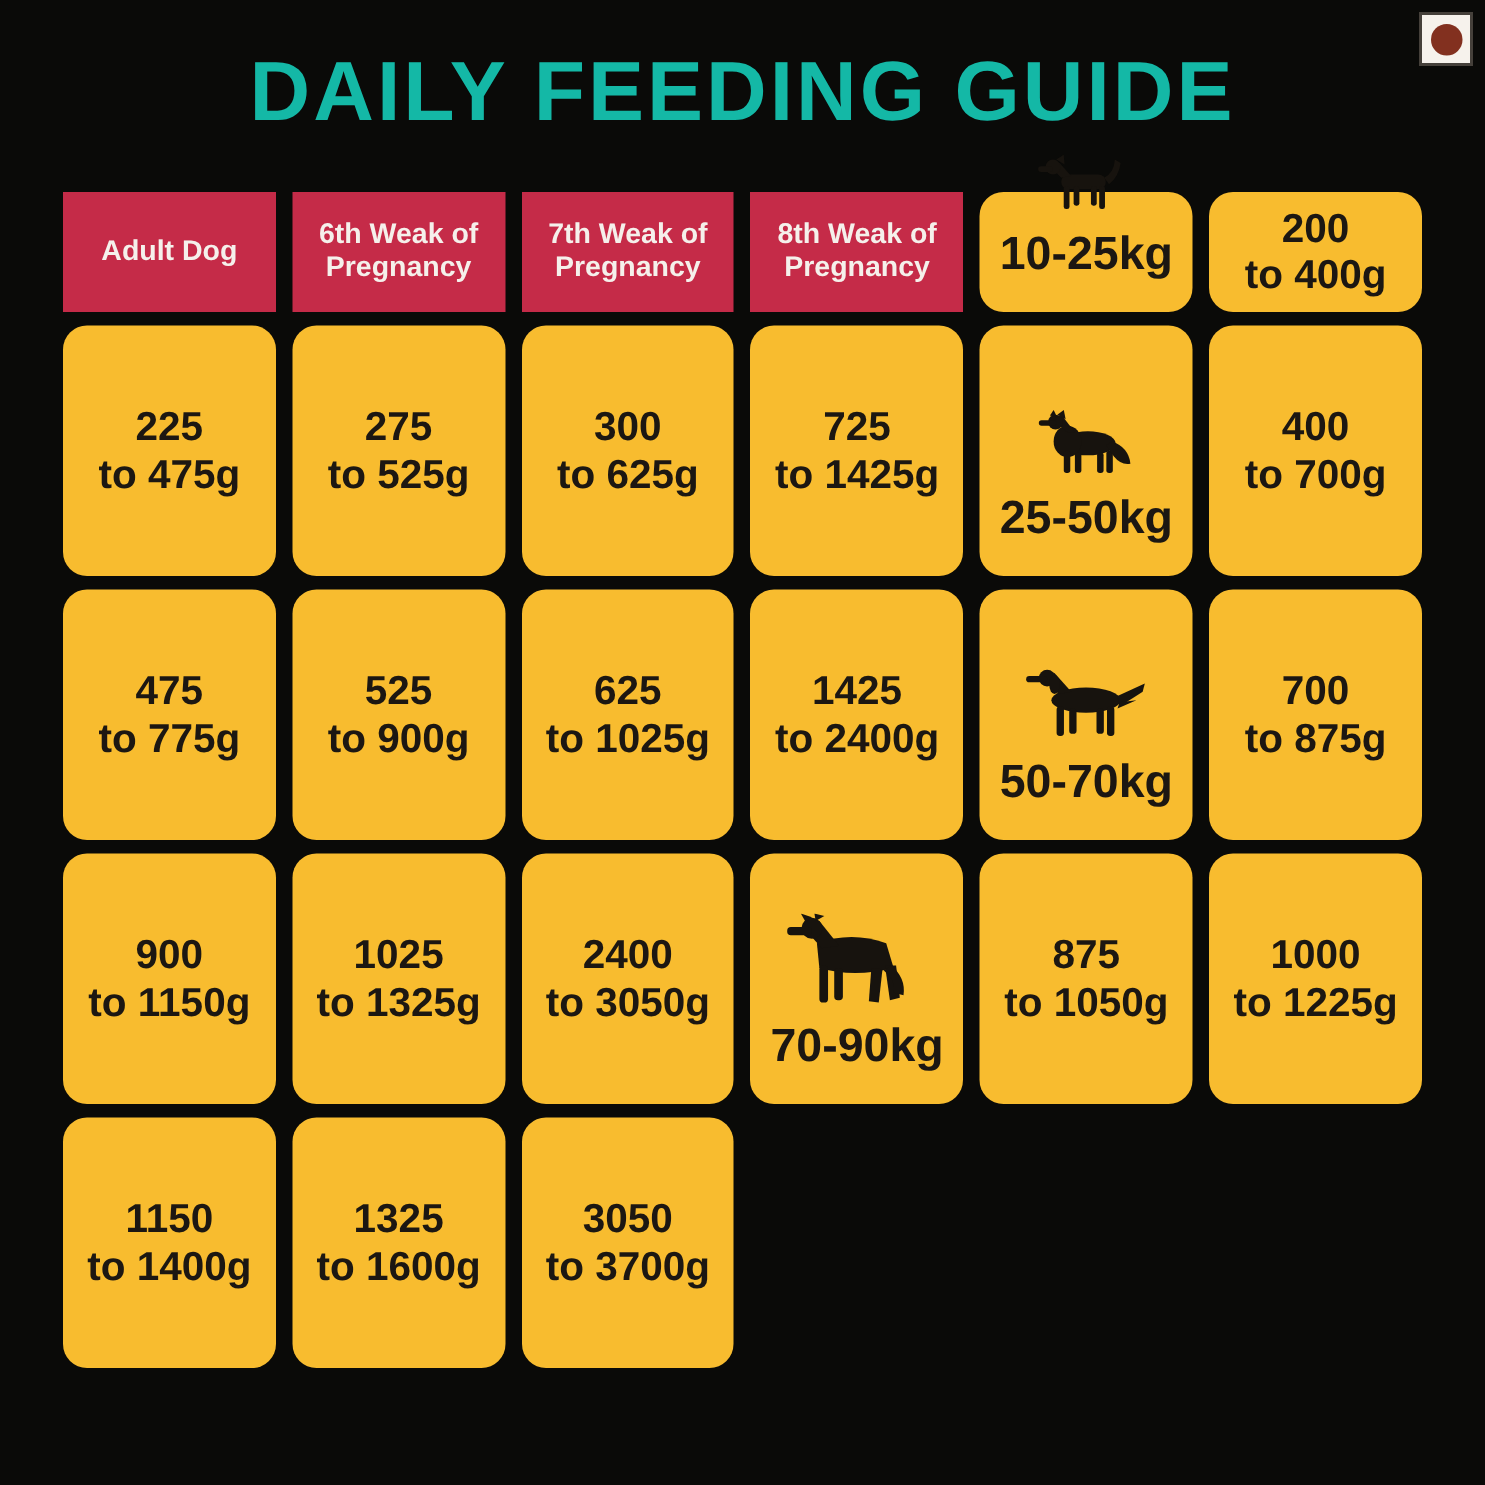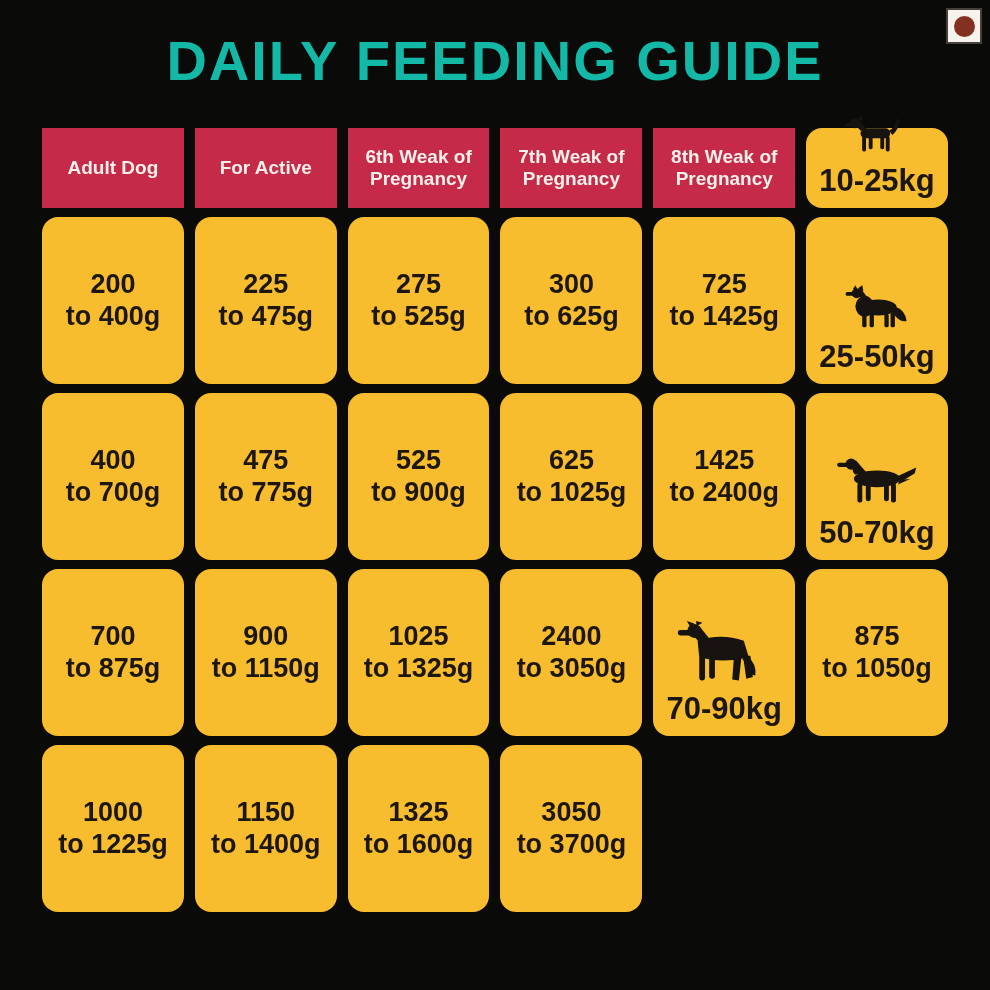--- a/index.html
+++ b/index.html
@@ -65,21 +65,21 @@
     border-radius: 16px;
   }
   .vcell .vtop, .vcell .vbot {
     font-size: 27px;
     font-weight: bold;
     line-height: 1.15;
     white-space: nowrap;
   }
   .wcell {
     justify-content: flex-end;
-    padding-bottom: 12px;
+    padding-bottom: 24px;
   }
   .wcell .dog {
     flex: 0 0 auto;
     margin-bottom: 6px;
     display: flex; align-items: flex-end; justify-content: center;
   }
   .wcell svg { display: block; }
   .wcell svg * { fill: #17130e; }
   .wlabel {
     font-size: 31px;
@@ -93,21 +93,20 @@
 
 <div class="title">DAILY FEEDING GUIDE</div>
 
 <div class="mark">
   <div class="dot"></div>
 </div>
 
 <div class="grid">
 
   <div class="hcell">Adult Dog</div>
-  <div class="hcell">For Active</div>
   <div class="hcell">6th Weak of Pregnancy</div>
   <div class="hcell">7th Weak of Pregnancy</div>
   <div class="hcell">8th Weak of Pregnancy</div>
 
   <div class="cell wcell">
     <div class="dog">
       <svg width="66" height="46" viewBox="0 0 120 80">
         <rect x="30" y="26" width="54" height="18" rx="9"></rect>
         <path d="M30 30 L16 16 L28 12 L42 28 Z"></path>
         <circle cx="20" cy="17" r="9"></circle>

